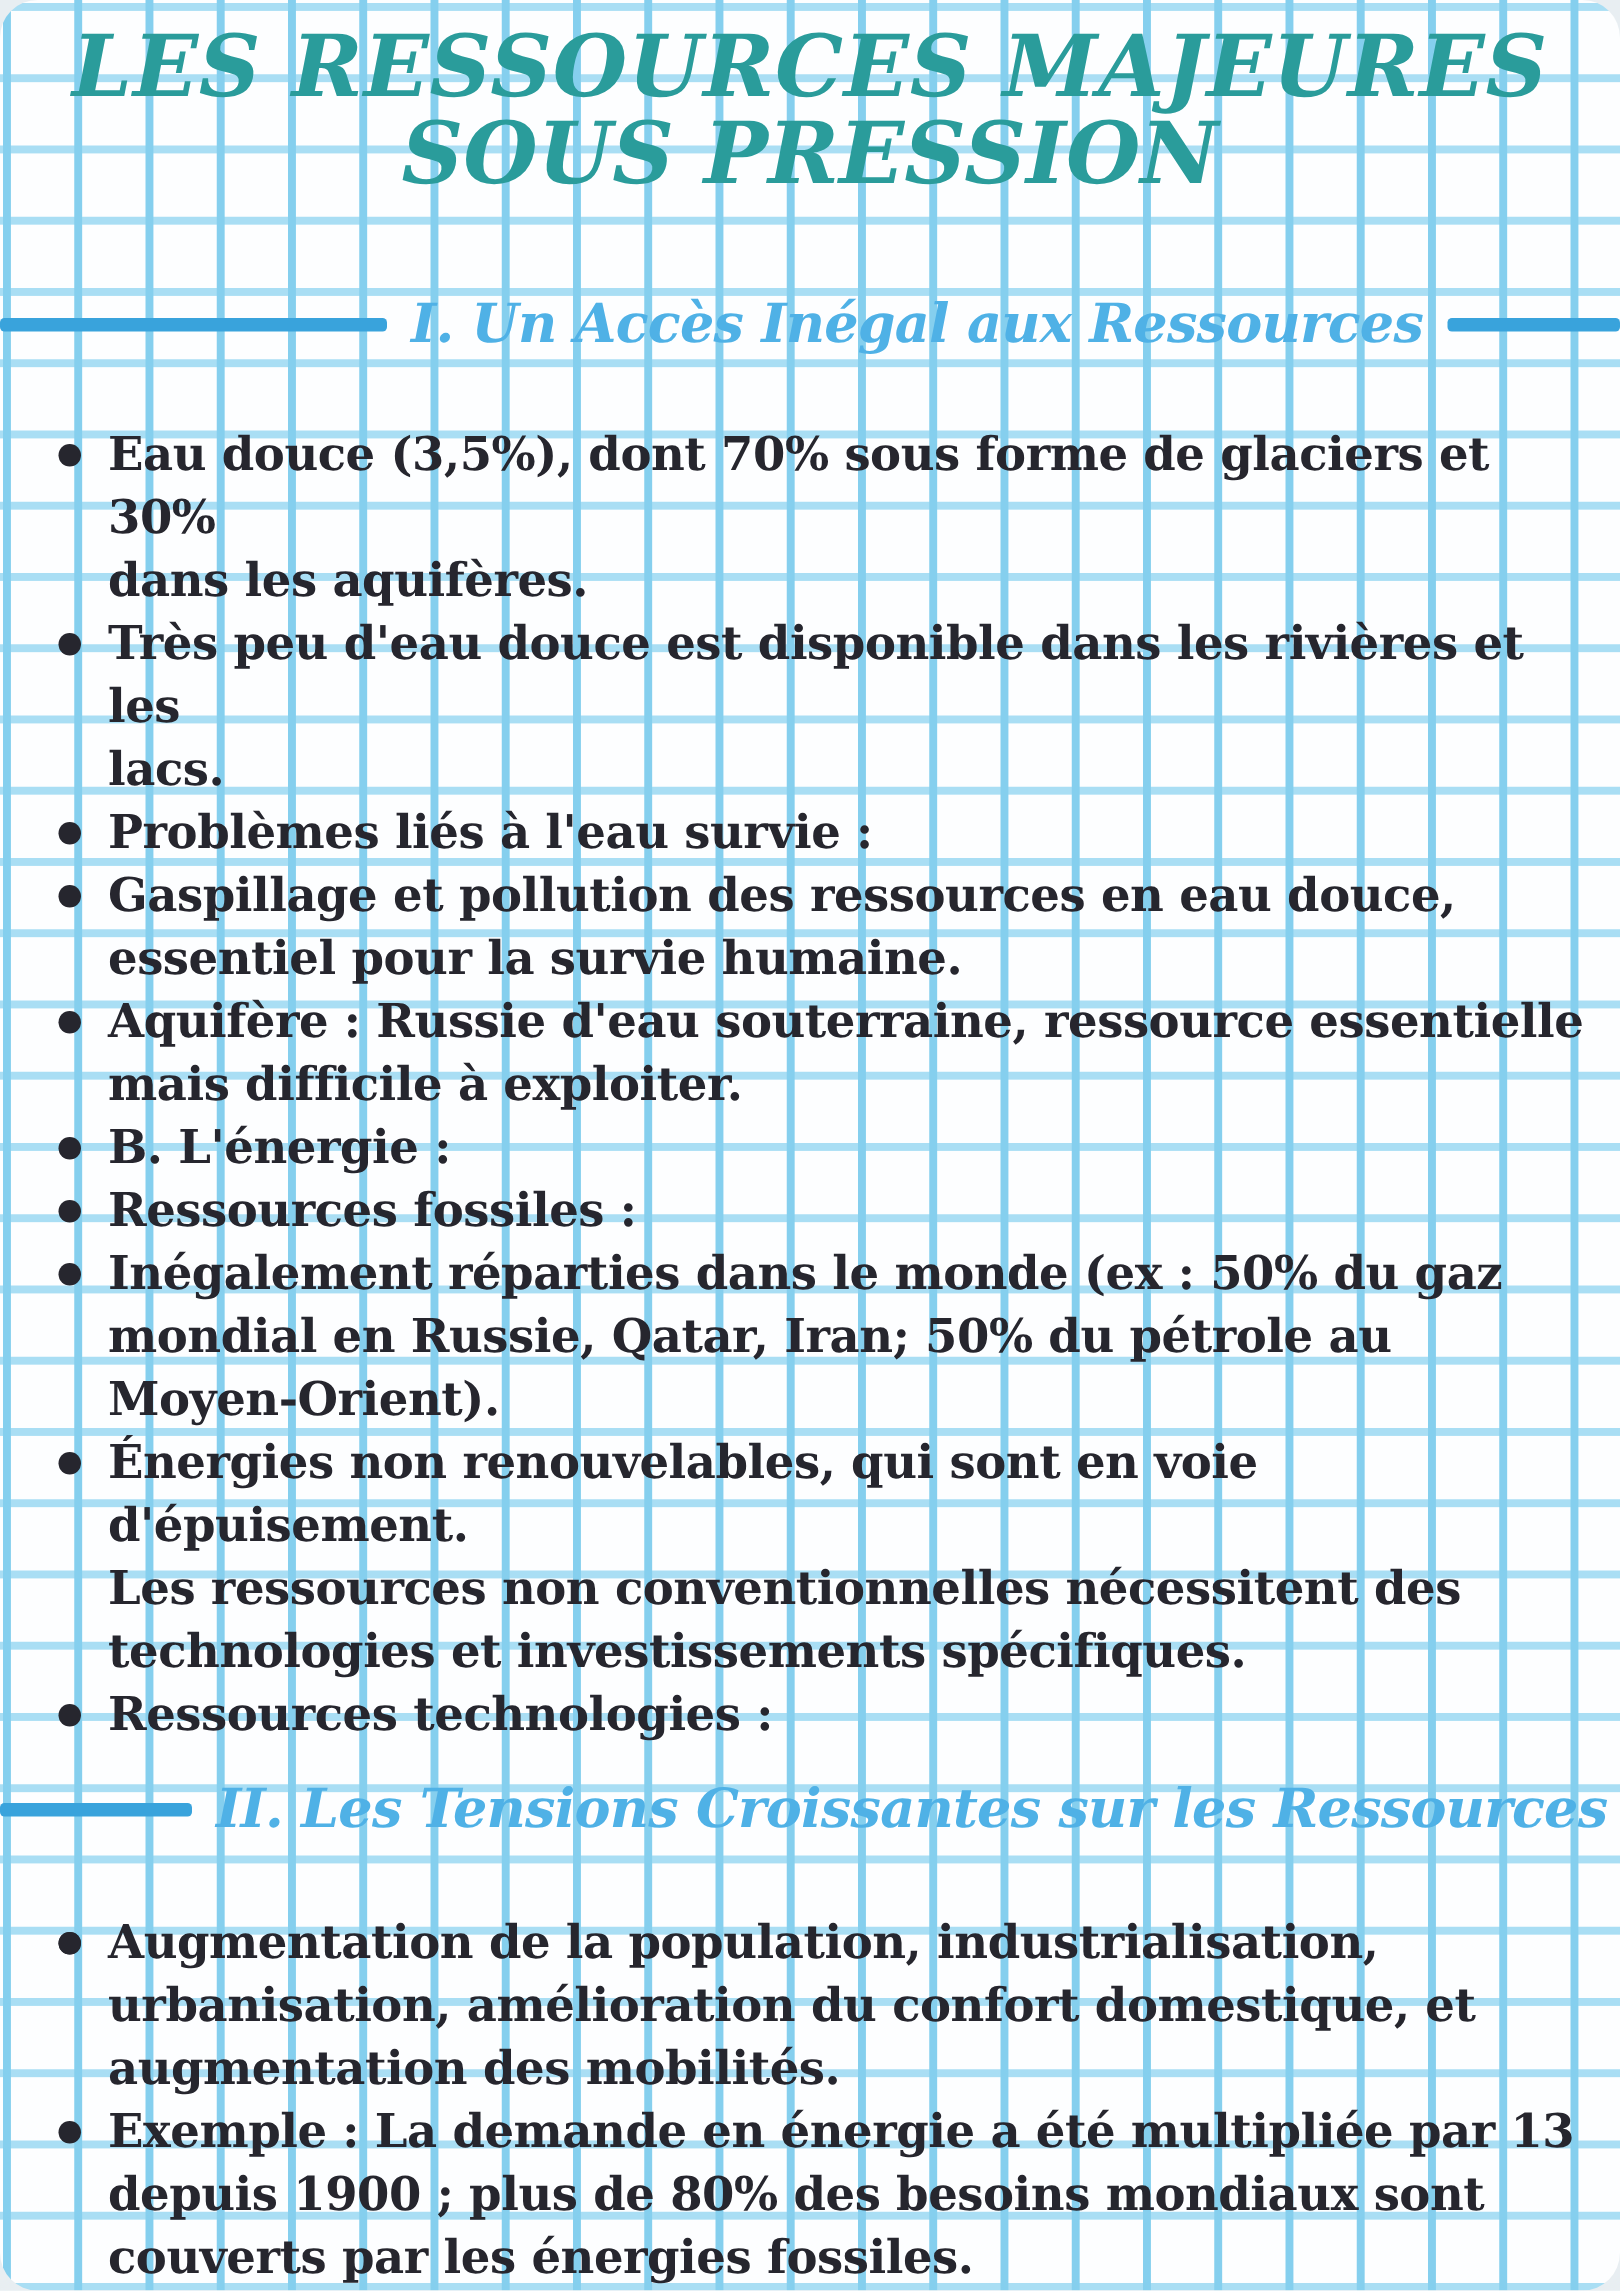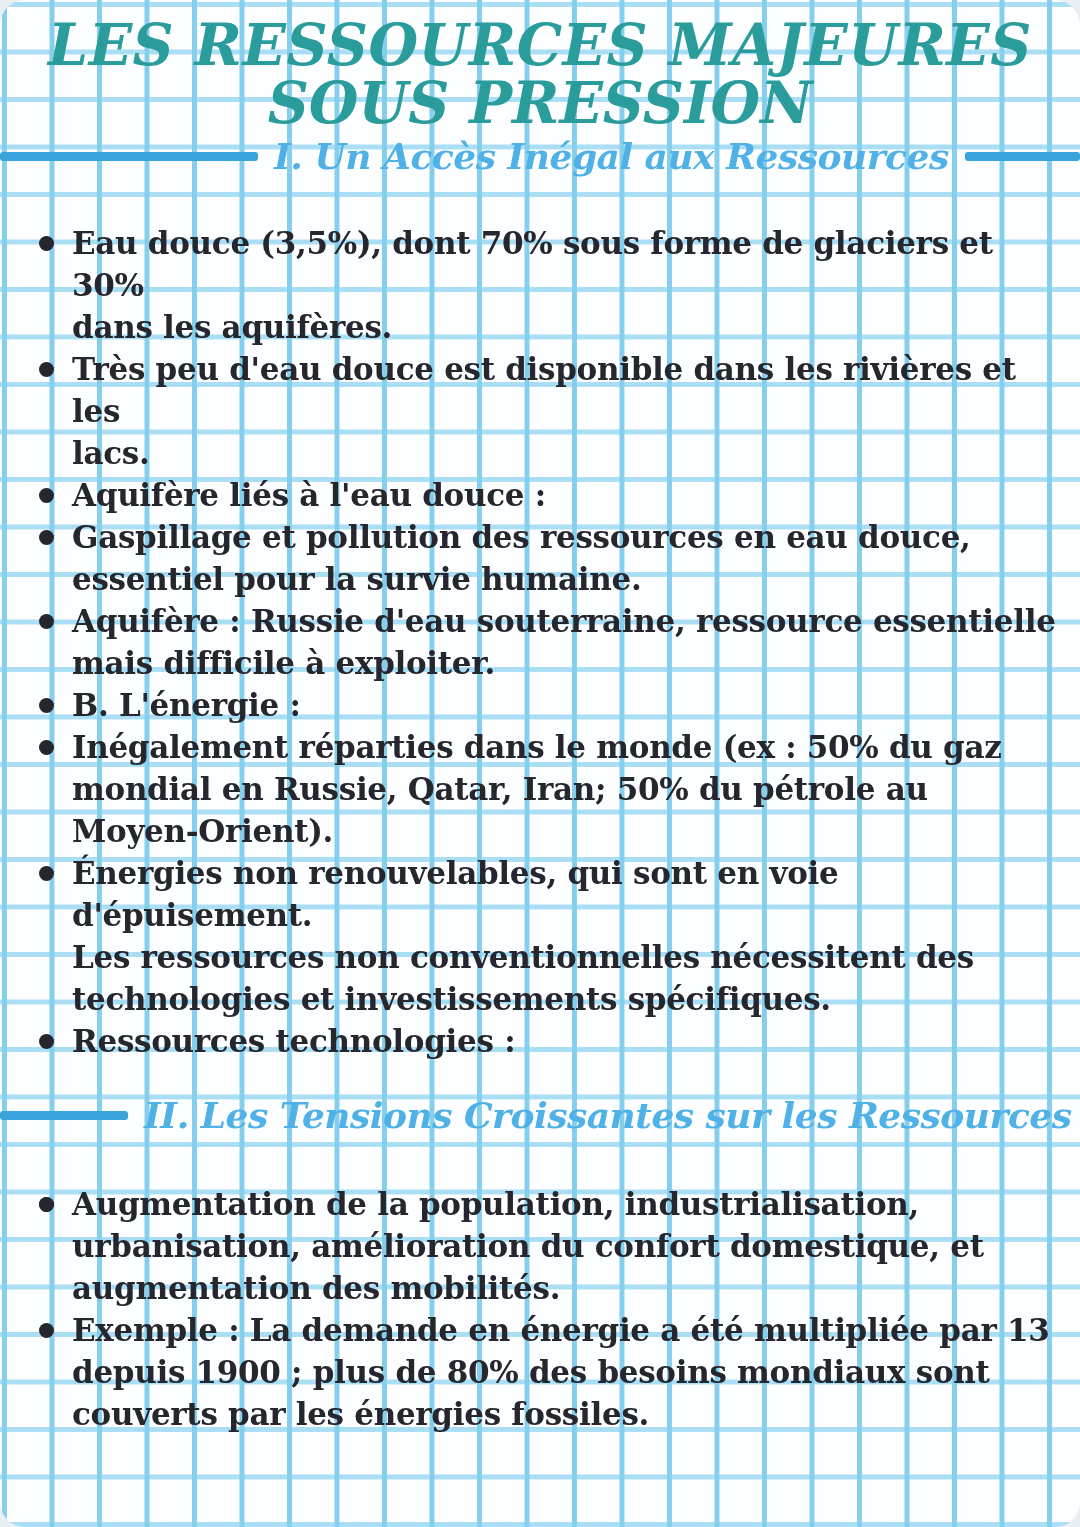--- a/index.html
+++ b/index.html
@@ -40,24 +40,24 @@
   }
   .sec-header h2 {
     font-size:36px;
     line-height:48px;
     margin:0 16px;
     white-space:nowrap;
     font-weight:bold;
     letter-spacing:-0.5px;
   }
   .rule { height:9px; background:#39A3DC; border-radius:3px; }
-  #sec1-header { }
+  #sec1-header { margin-top:60px; }
   #sec1-header .rule-left  { width:258px; flex:0 0 auto; }
   #sec1-header .rule-right { flex:1; }
-  #sec2-header { margin-top:29px; }
+  #sec2-header { margin-top:18px; }
   #sec2-header .rule-left  { width:128px; flex:0 0 auto; }
   #sec2-header .rule-right { flex:1; }
 
   
   .bullets {
     list-style:none;
     margin:0;
     padding:0 12px 0 36px;
     color:#26262E;
     font-weight:bold;
@@ -101,35 +101,39 @@
       <span class="txt">Eau douce (3,5%), dont 70% sous forme de glaciers et 30%
 dans les aquifères.</span>
     </li>
     <li>
       <span class="dot"></span>
       <span class="txt">Très peu d'eau douce est disponible dans les rivières et les
 lacs.</span>
     </li>
     <li>
       <span class="dot"></span>
-      <span class="txt">Aquifère liés à l'eau douce :</span>
+      <span class="txt">Problèmes liés à l'eau survie :</span>
     </li>
     <li>
       <span class="dot"></span>
       <span class="txt">Gaspillage et pollution des ressources en eau douce,
 essentiel pour la survie humaine.</span>
     </li>
     <li>
       <span class="dot"></span>
       <span class="txt">Aquifère : Russie d'eau souterraine, ressource essentielle
 mais difficile à exploiter.</span>
     </li>
     <li>
       <span class="dot"></span>
       <span class="txt">B. L'énergie :</span>
+    </li>
+    <li>
+      <span class="dot"></span>
+      <span class="txt">Ressources fossiles :</span>
     </li>
     <li>
       <span class="dot"></span>
       <span class="txt">Inégalement réparties dans le monde (ex : 50% du gaz
 mondial en Russie, Qatar, Iran; 50% du pétrole au
 Moyen-Orient).</span>
     </li>
     <li>
       <span class="dot"></span>
       <span class="txt">Énergies non renouvelables, qui sont en voie d'épuisement.

